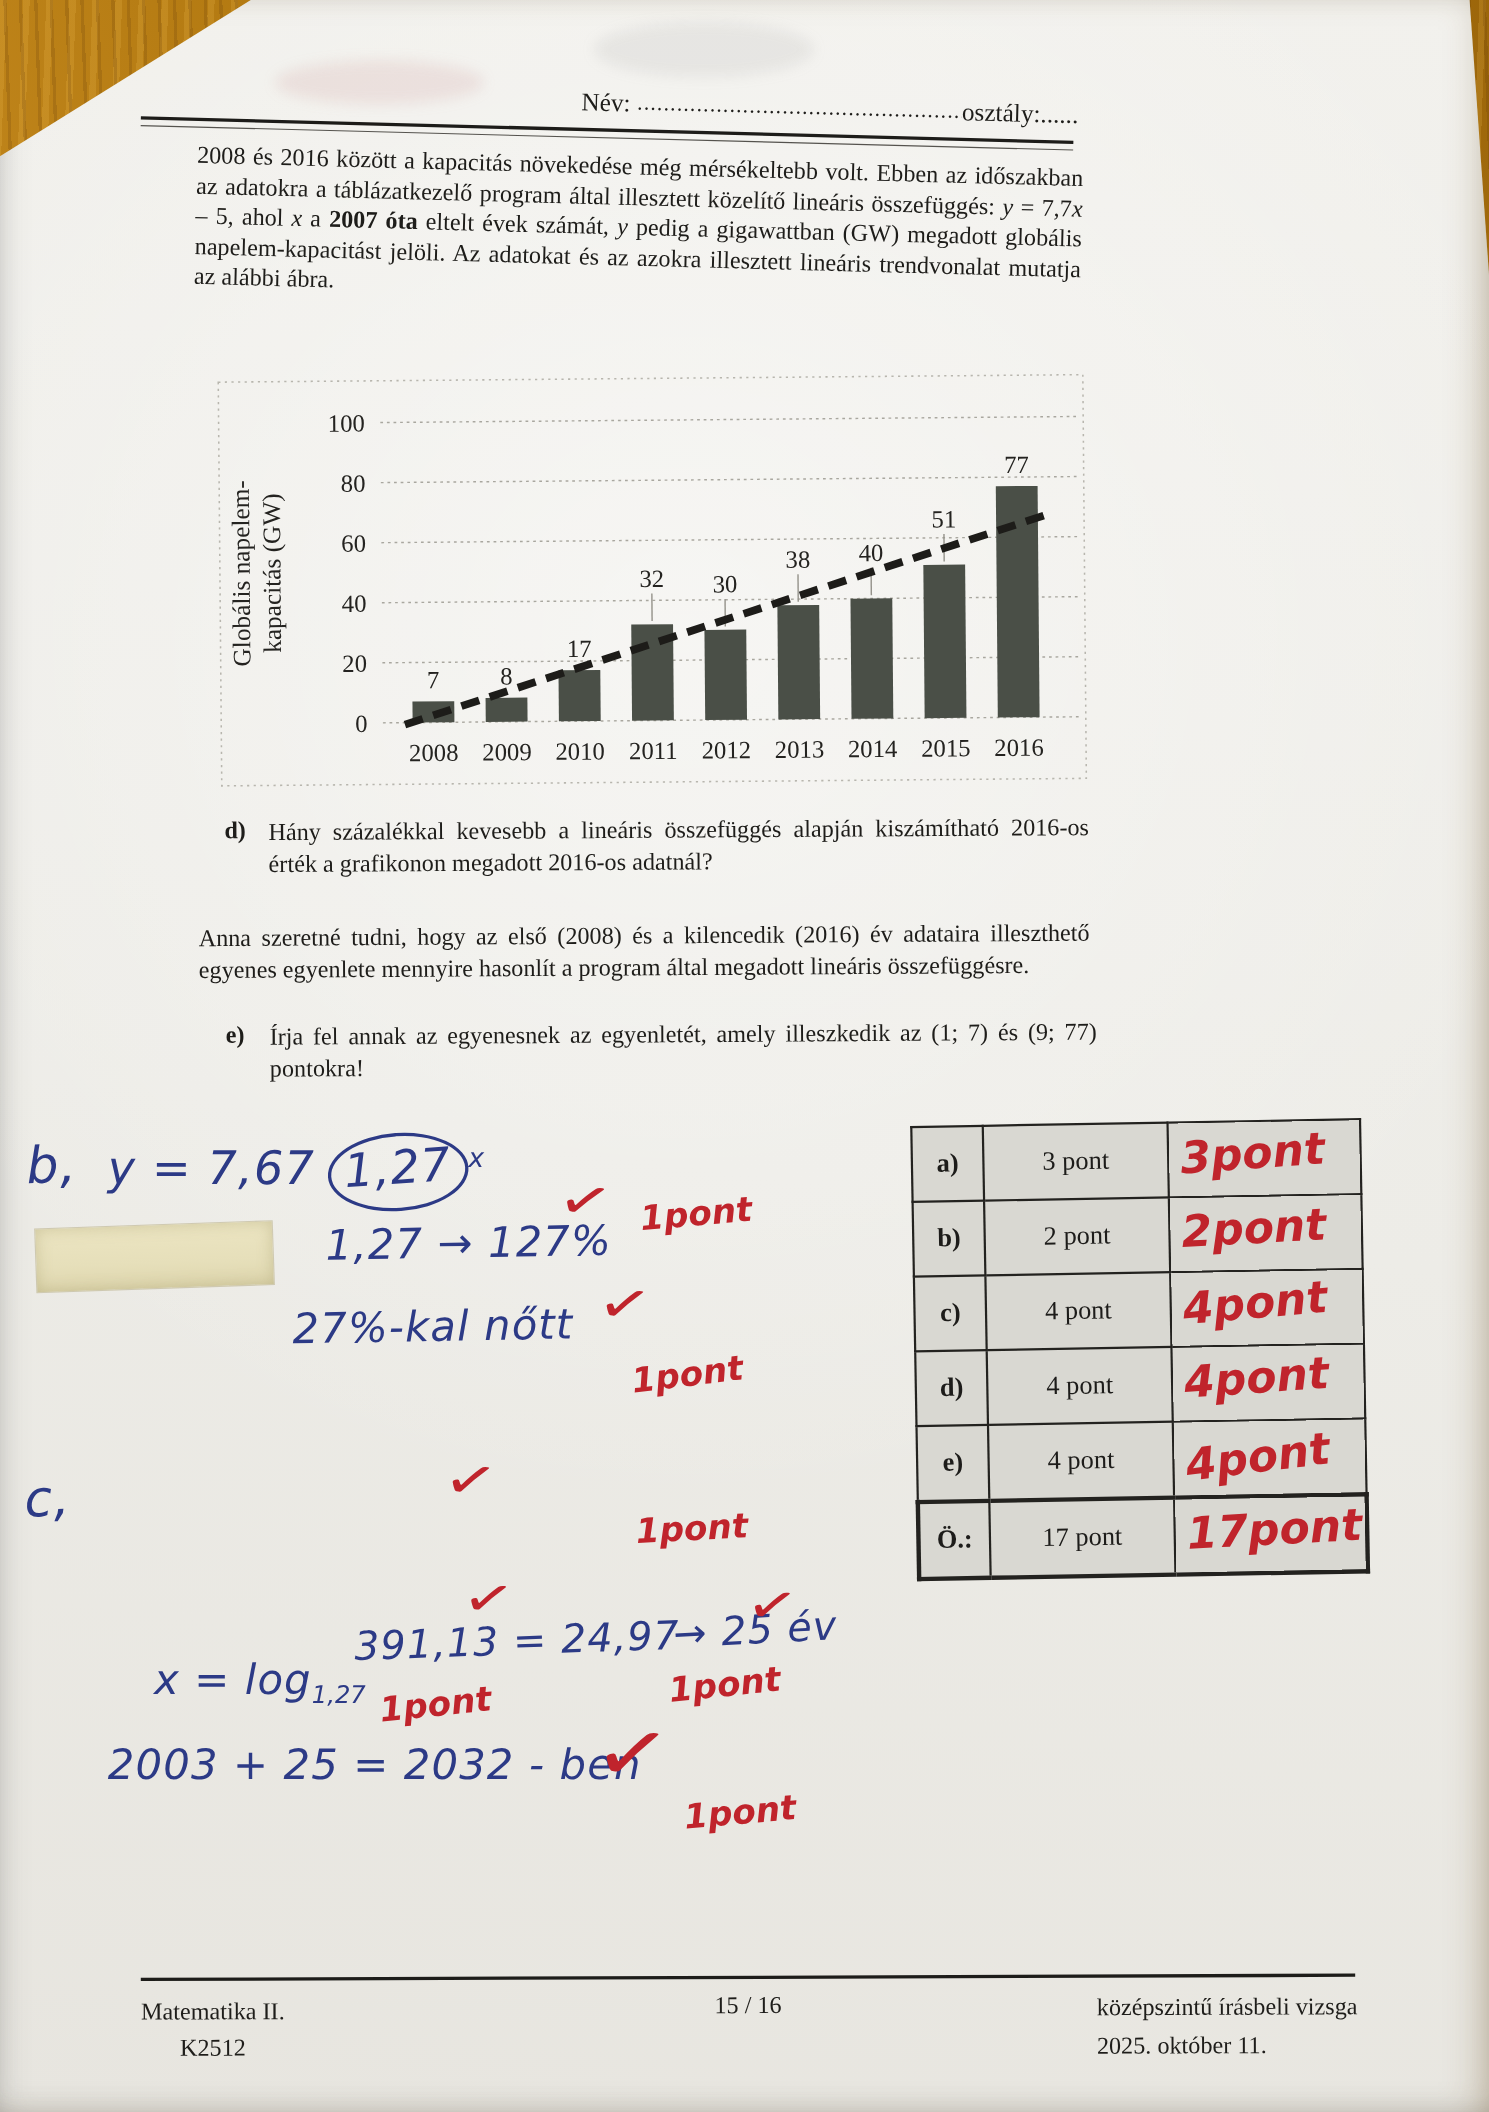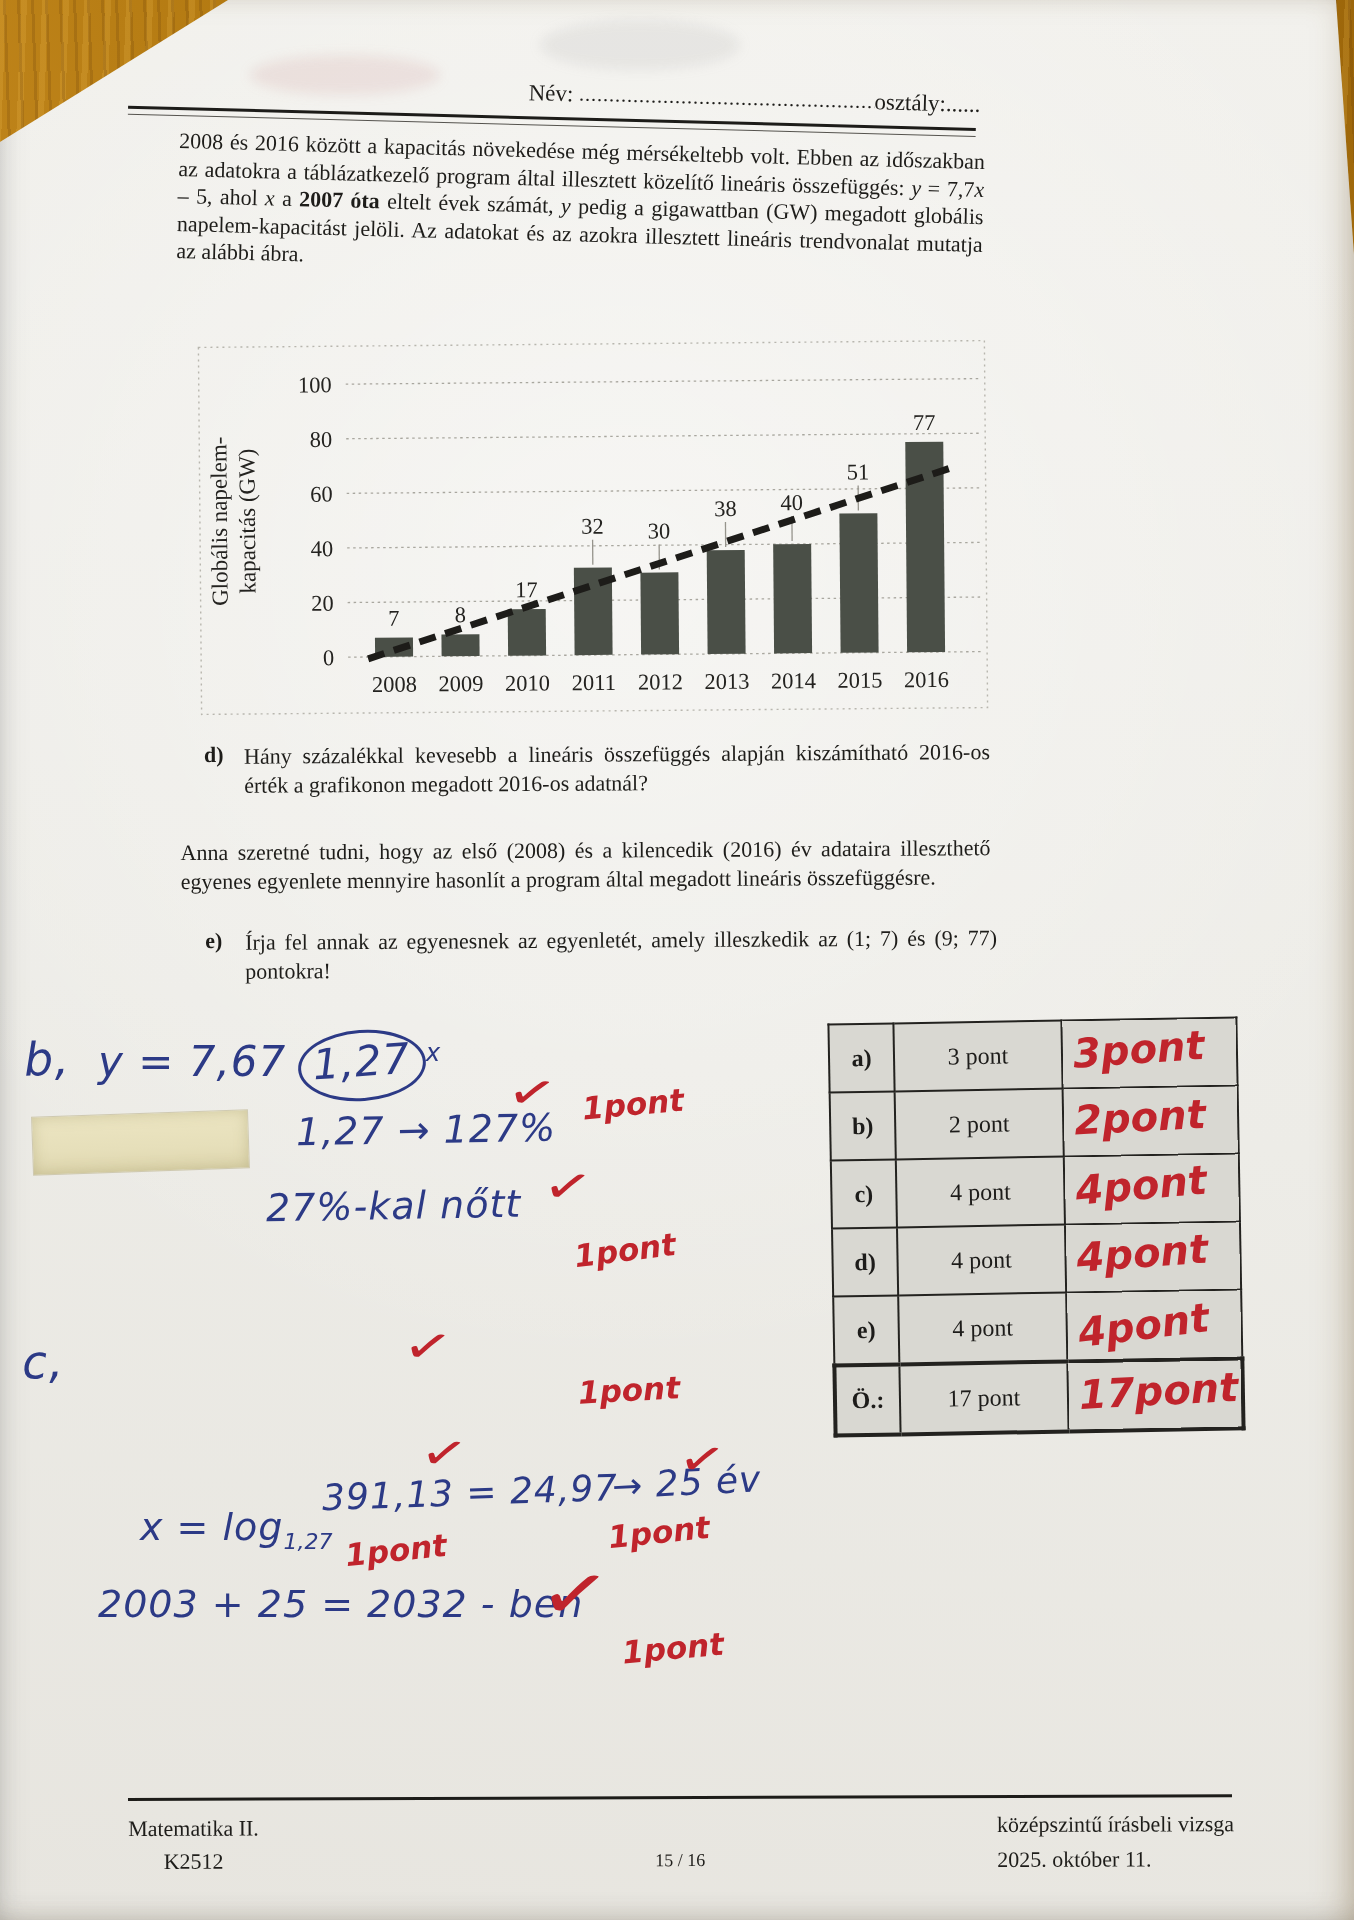--- a/index.html
+++ b/index.html
@@ -55,21 +55,21 @@
   .score td.c3{width:170px;position:relative;}
   .score tr.total td{border-top-width:4px;border-bottom-width:4px;}
   .score tr.total td.c1{border-left-width:4px;}
   .score tr.total td.c3{border-right-width:4px;}
   .score .mark{position:absolute;left:10px;top:6px;font-family:"DejaVu Sans",sans-serif;font-style:italic;font-weight:bold;
                font-size:40px;color:#c0242c;transform:rotate(-3deg);letter-spacing:0;}
   
   .footer{position:absolute;left:0;top:0;width:1354px;transform:rotate(-0.2deg);transform-origin:130px 1800px;}
   .foot-rule{position:absolute;left:128px;top:1798px;width:1104px;border-top:3px solid #1d1c19;}
   .f-left{position:absolute;left:128px;top:1812px;font-size:22px;line-height:33px;text-align:center;}
-  .f-center{position:absolute;left:600px;top:1852px;width:160px;text-align:center;font-size:18px;}
+  .f-center{position:absolute;left:600px;top:1812px;width:160px;text-align:center;font-size:22px;}
   .f-right{position:absolute;right:120px;top:1810px;font-size:22px;line-height:35px;}
 </style>
 </head>
 <body>
 
 <div class="stage">
   <div class="paper">
 
     <div class="smudge" style="left:250px;top:55px;width:190px;height:40px;background:rgba(190,120,120,.14);"></div>
     <div class="smudge" style="left:540px;top:20px;width:200px;height:50px;background:rgba(140,140,140,.12);"></div>

